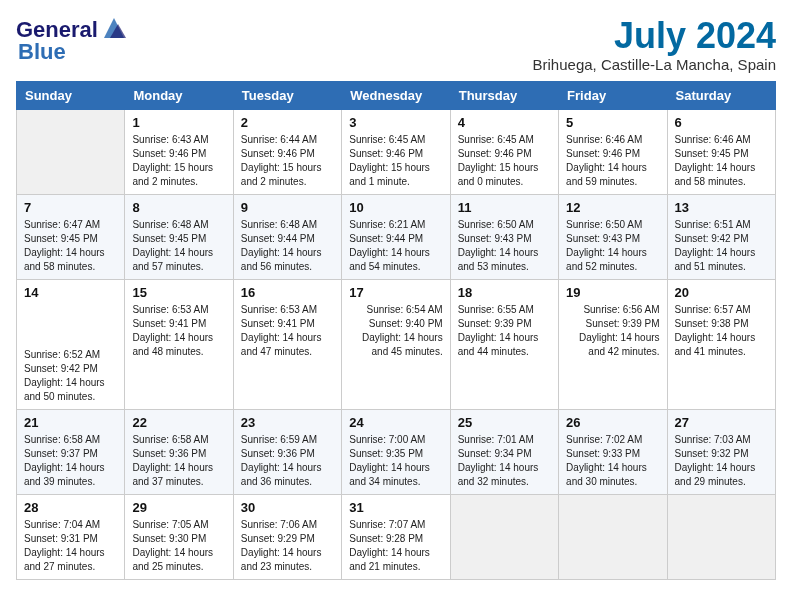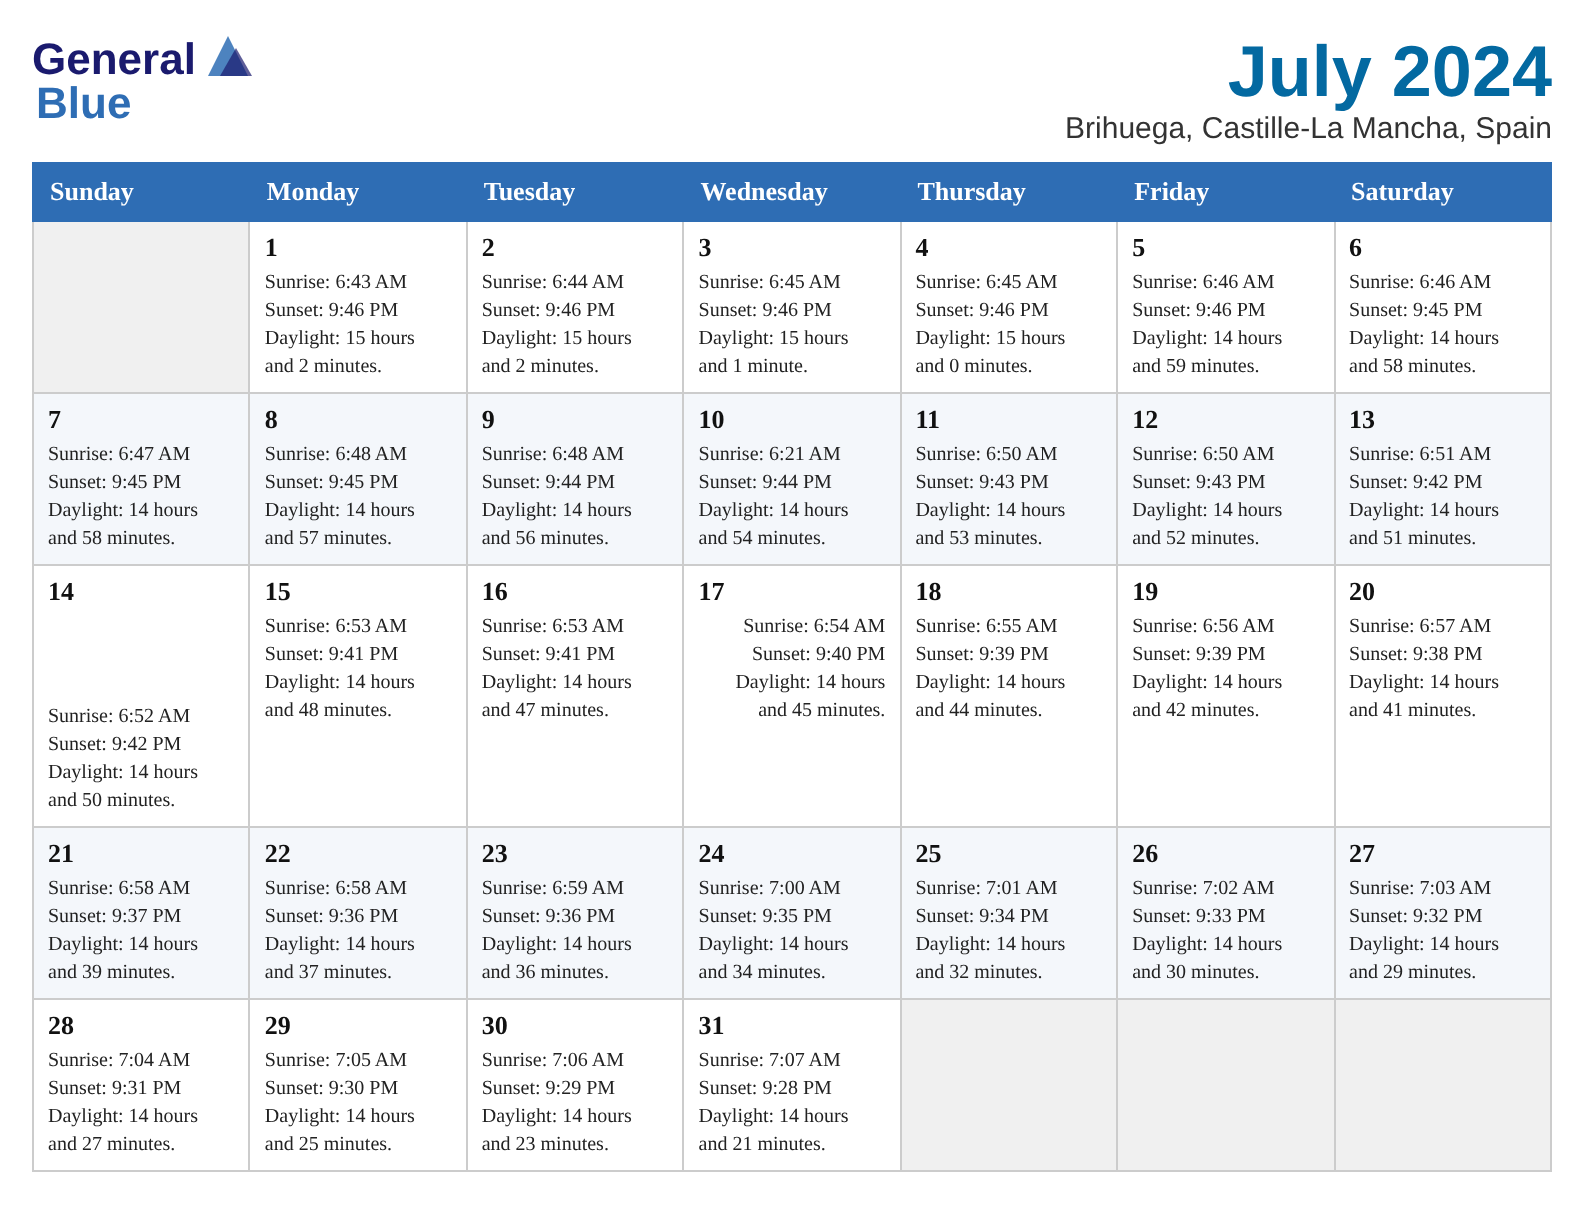--- a/index.html
+++ b/index.html
@@ -45,21 +45,20 @@
     .location {
       font-size: 15px;
       color: #333;
       font-weight: normal;
       text-align: center;
     }
     table {
       width: 100%;
       border-collapse: collapse;
       table-layout: fixed;
-      font-family: Liberation Serif, serif;
     }
     th {
       background-color: #2e6db4;
       color: #fff;
       text-align: left;
       padding: 6px 8px;
       font-size: 13px;
       border: 1px solid #2e6db4;
     }
     td {
@@ -259,21 +258,21 @@
         </td>
         <td>
           <span class="day-num">18</span>
           <div class="day-info" style="white-space: pre-line;">Sunrise: 6:55 AM
 Sunset: 9:39 PM
 Daylight: 14 hours
 and 44 minutes.</div>
         </td>
         <td>
           <span class="day-num">19</span>
-          <div class="day-info" style="white-space: pre-line;">Sunrise: 6:56 AM
+          <div class="day-info" style="white-space: pre-line; text-align: right;">Sunrise: 6:56 AM
 Sunset: 9:39 PM
 Daylight: 14 hours
 and 42 minutes.</div>
         </td>
         <td>
           <span class="day-num">20</span>
           <div class="day-info" style="white-space: pre-line;">Sunrise: 6:57 AM
 Sunset: 9:38 PM
 Daylight: 14 hours
 and 41 minutes.</div>

